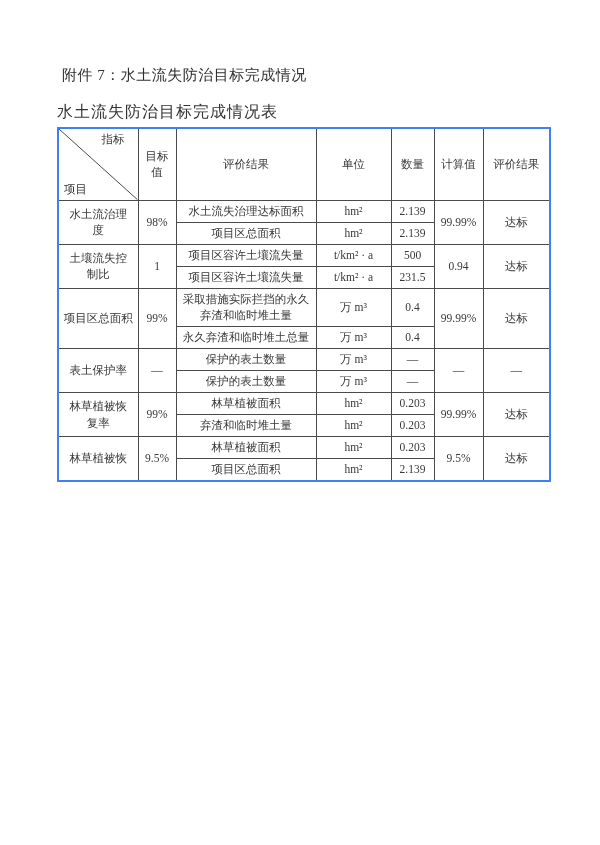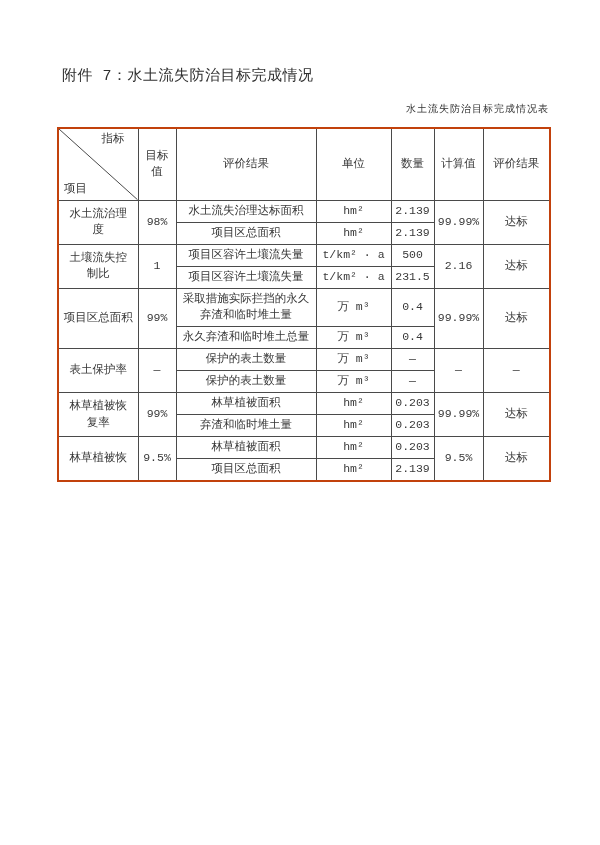--- a/index.html
+++ b/index.html
@@ -2,50 +2,50 @@
 <html><head>
 <meta charset="utf-8">
 <style>
   html, body { margin:0; padding:0; background:#ffffff; }
   .page {
     position:relative;
     width:600px;
     height:845px;
     background:#ffffff;
     overflow:hidden;
-    font-family:Liberation Mono, monospace;
+    font-family:Liberation Serif, serif;
     color:#383838;
   }
   .doc-title {
     position:absolute;
     left:62px;
     top:66px;
     font-size:15px;
     letter-spacing:0.5px;
     color:#2e2e2e;
     white-space:nowrap;
   }
   .table-caption {
     position:absolute;
     left:57px;
     top:102px;
     width:492px;
-    text-align:right;
-    font-size:10px;
+    text-align:left;
+    font-size:16px;
     letter-spacing:1px;
     color:#333333;
   }
   table.report-table {
     position:absolute;
     left:57px;
     top:127px;
     width:492px;
     border-collapse:collapse;
     table-layout:fixed;
-    border:2px solid #c2410c;
+    border:2px solid #3b82f6;
   }
   .report-table th, .report-table td {
     border:1px solid #4a4a4a;
     font-weight:normal;
     font-size:11.5px;
     text-align:center;
     vertical-align:middle;
     padding:2px 2px;
     white-space:pre-line;
     line-height:1.45;
@@ -113,21 +113,21 @@
           <td>hm²</td>
           <td>2.139</td>
         </tr>
         <tr>
           <td class="c-ind" rowspan="2">土壤流失控
 制比</td>
           <td rowspan="2">1</td>
           <td class="c-basis">项目区容许土壤流失量</td>
           <td>t/km² · a</td>
           <td>500</td>
-          <td rowspan="2">2.16</td>
+          <td rowspan="2">0.94</td>
           <td rowspan="2">达标</td>
         </tr>
         <tr>
           <td class="c-basis">项目区容许土壤流失量</td>
           <td>t/km² · a</td>
           <td>231.5</td>
         </tr>
         <tr>
           <td class="c-ind" rowspan="2">项目区总面积</td>
           <td rowspan="2">99%</td>

